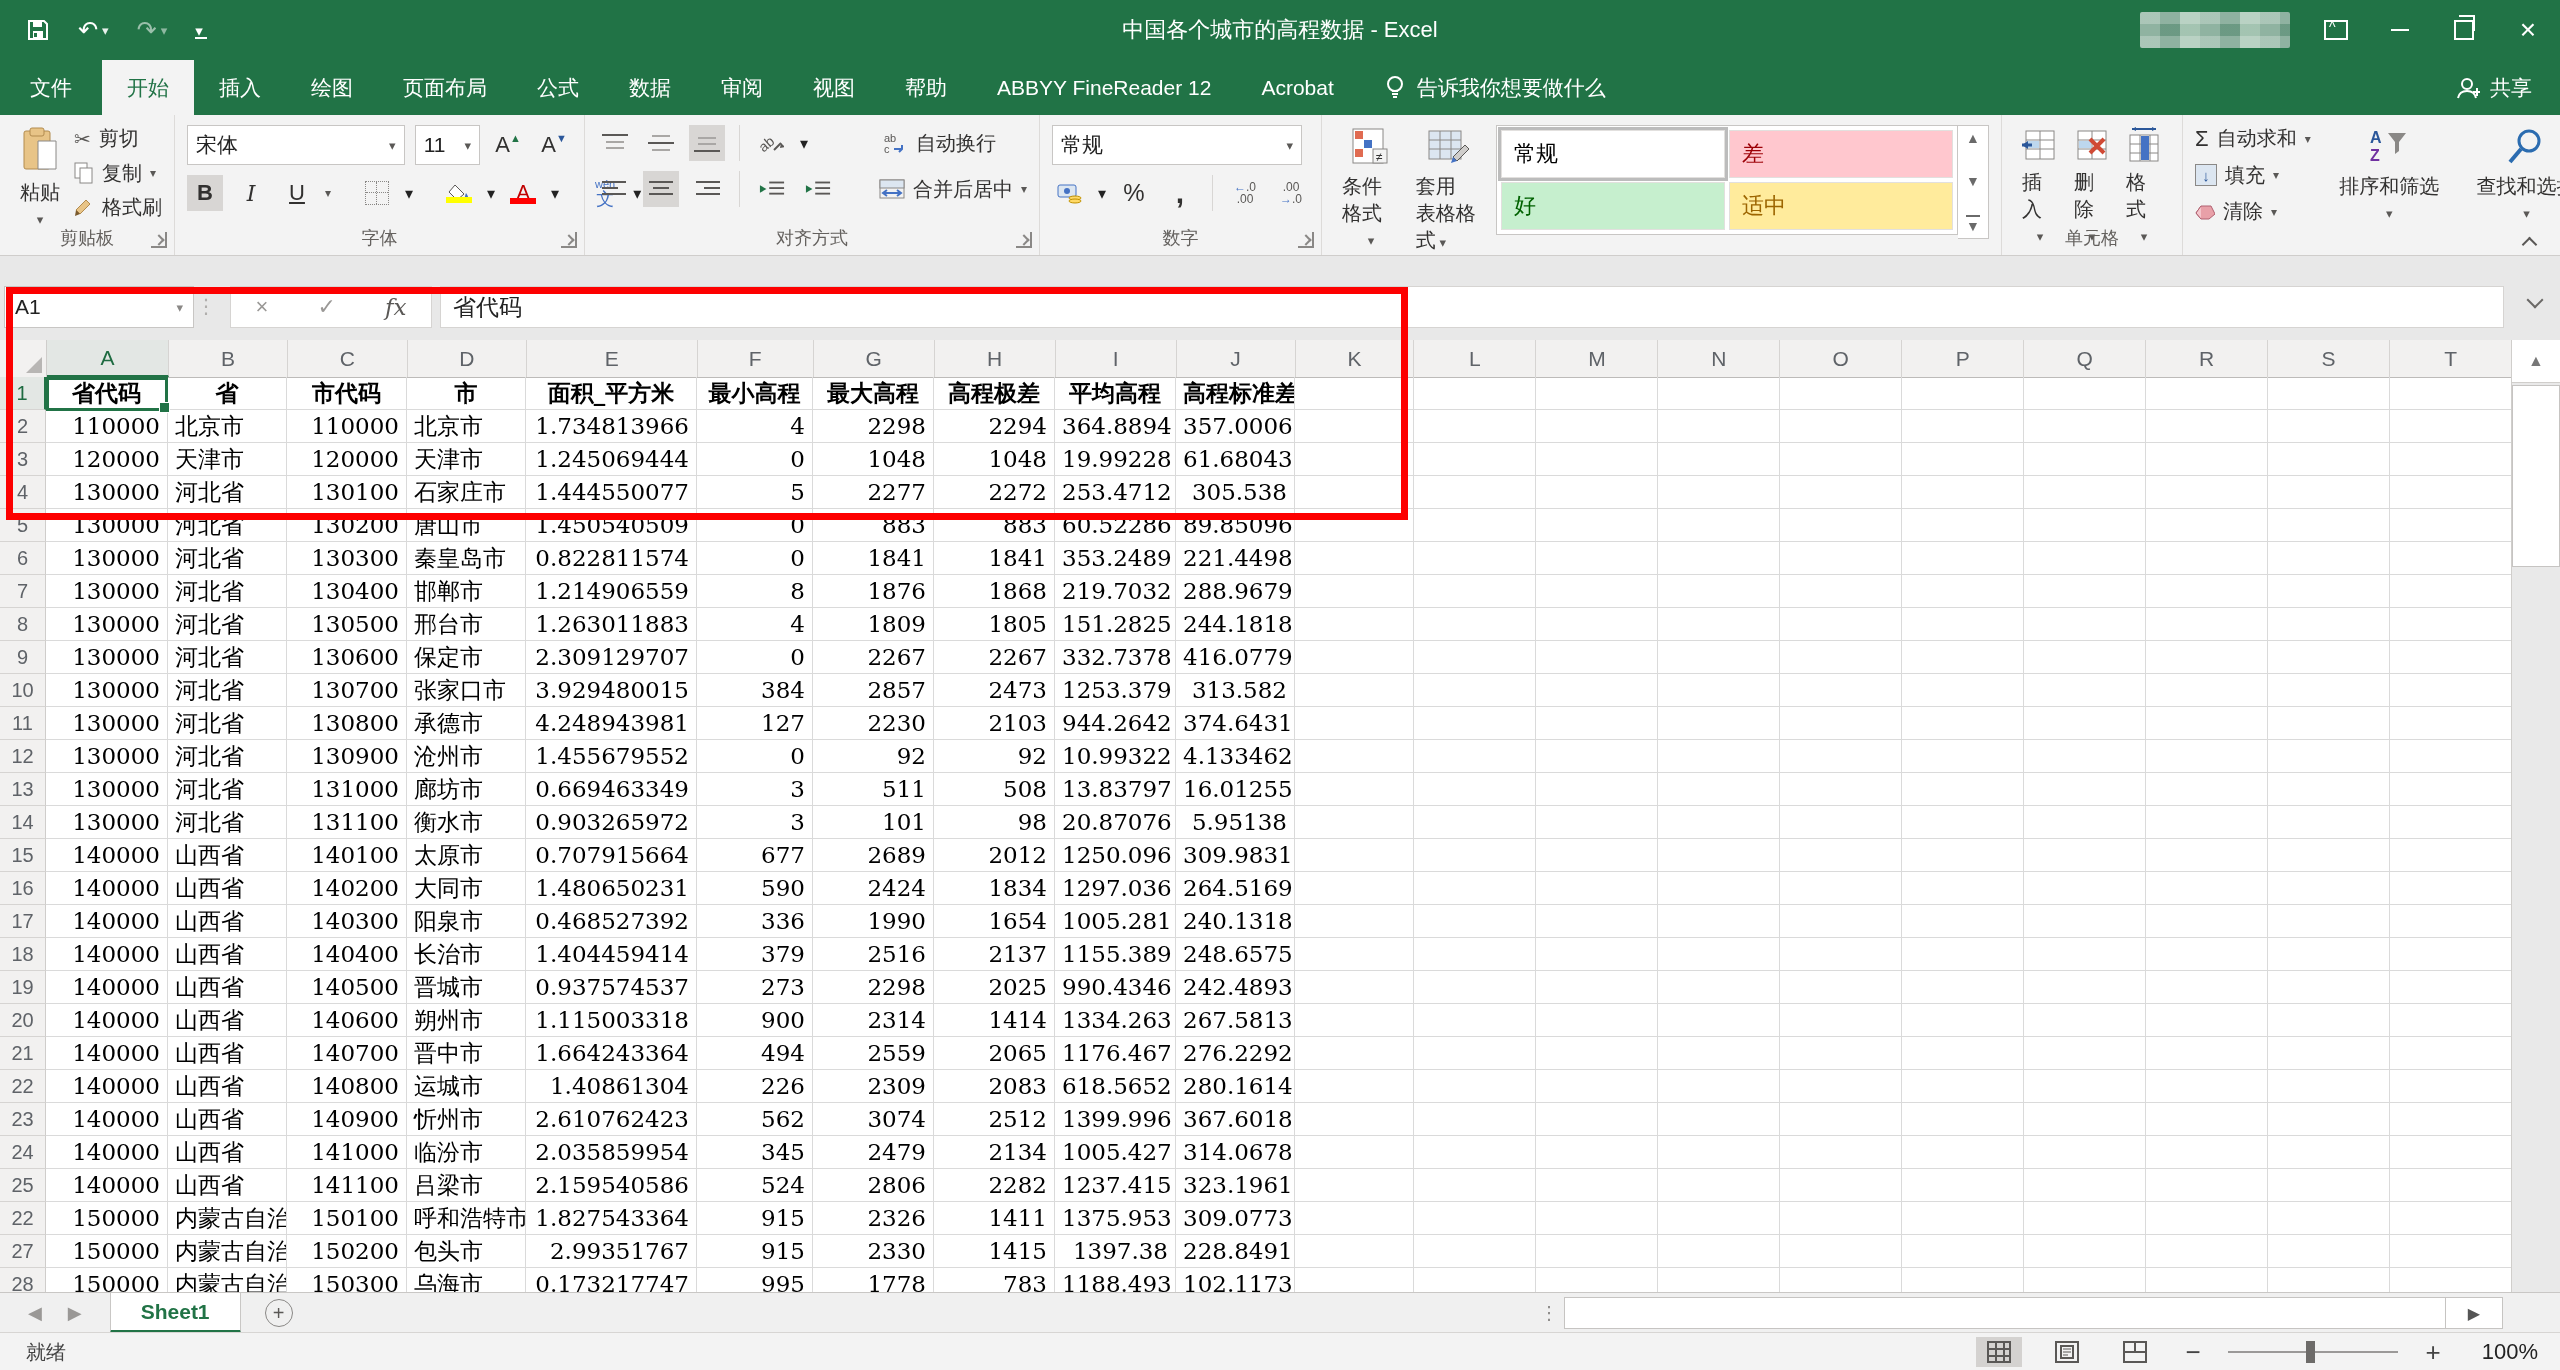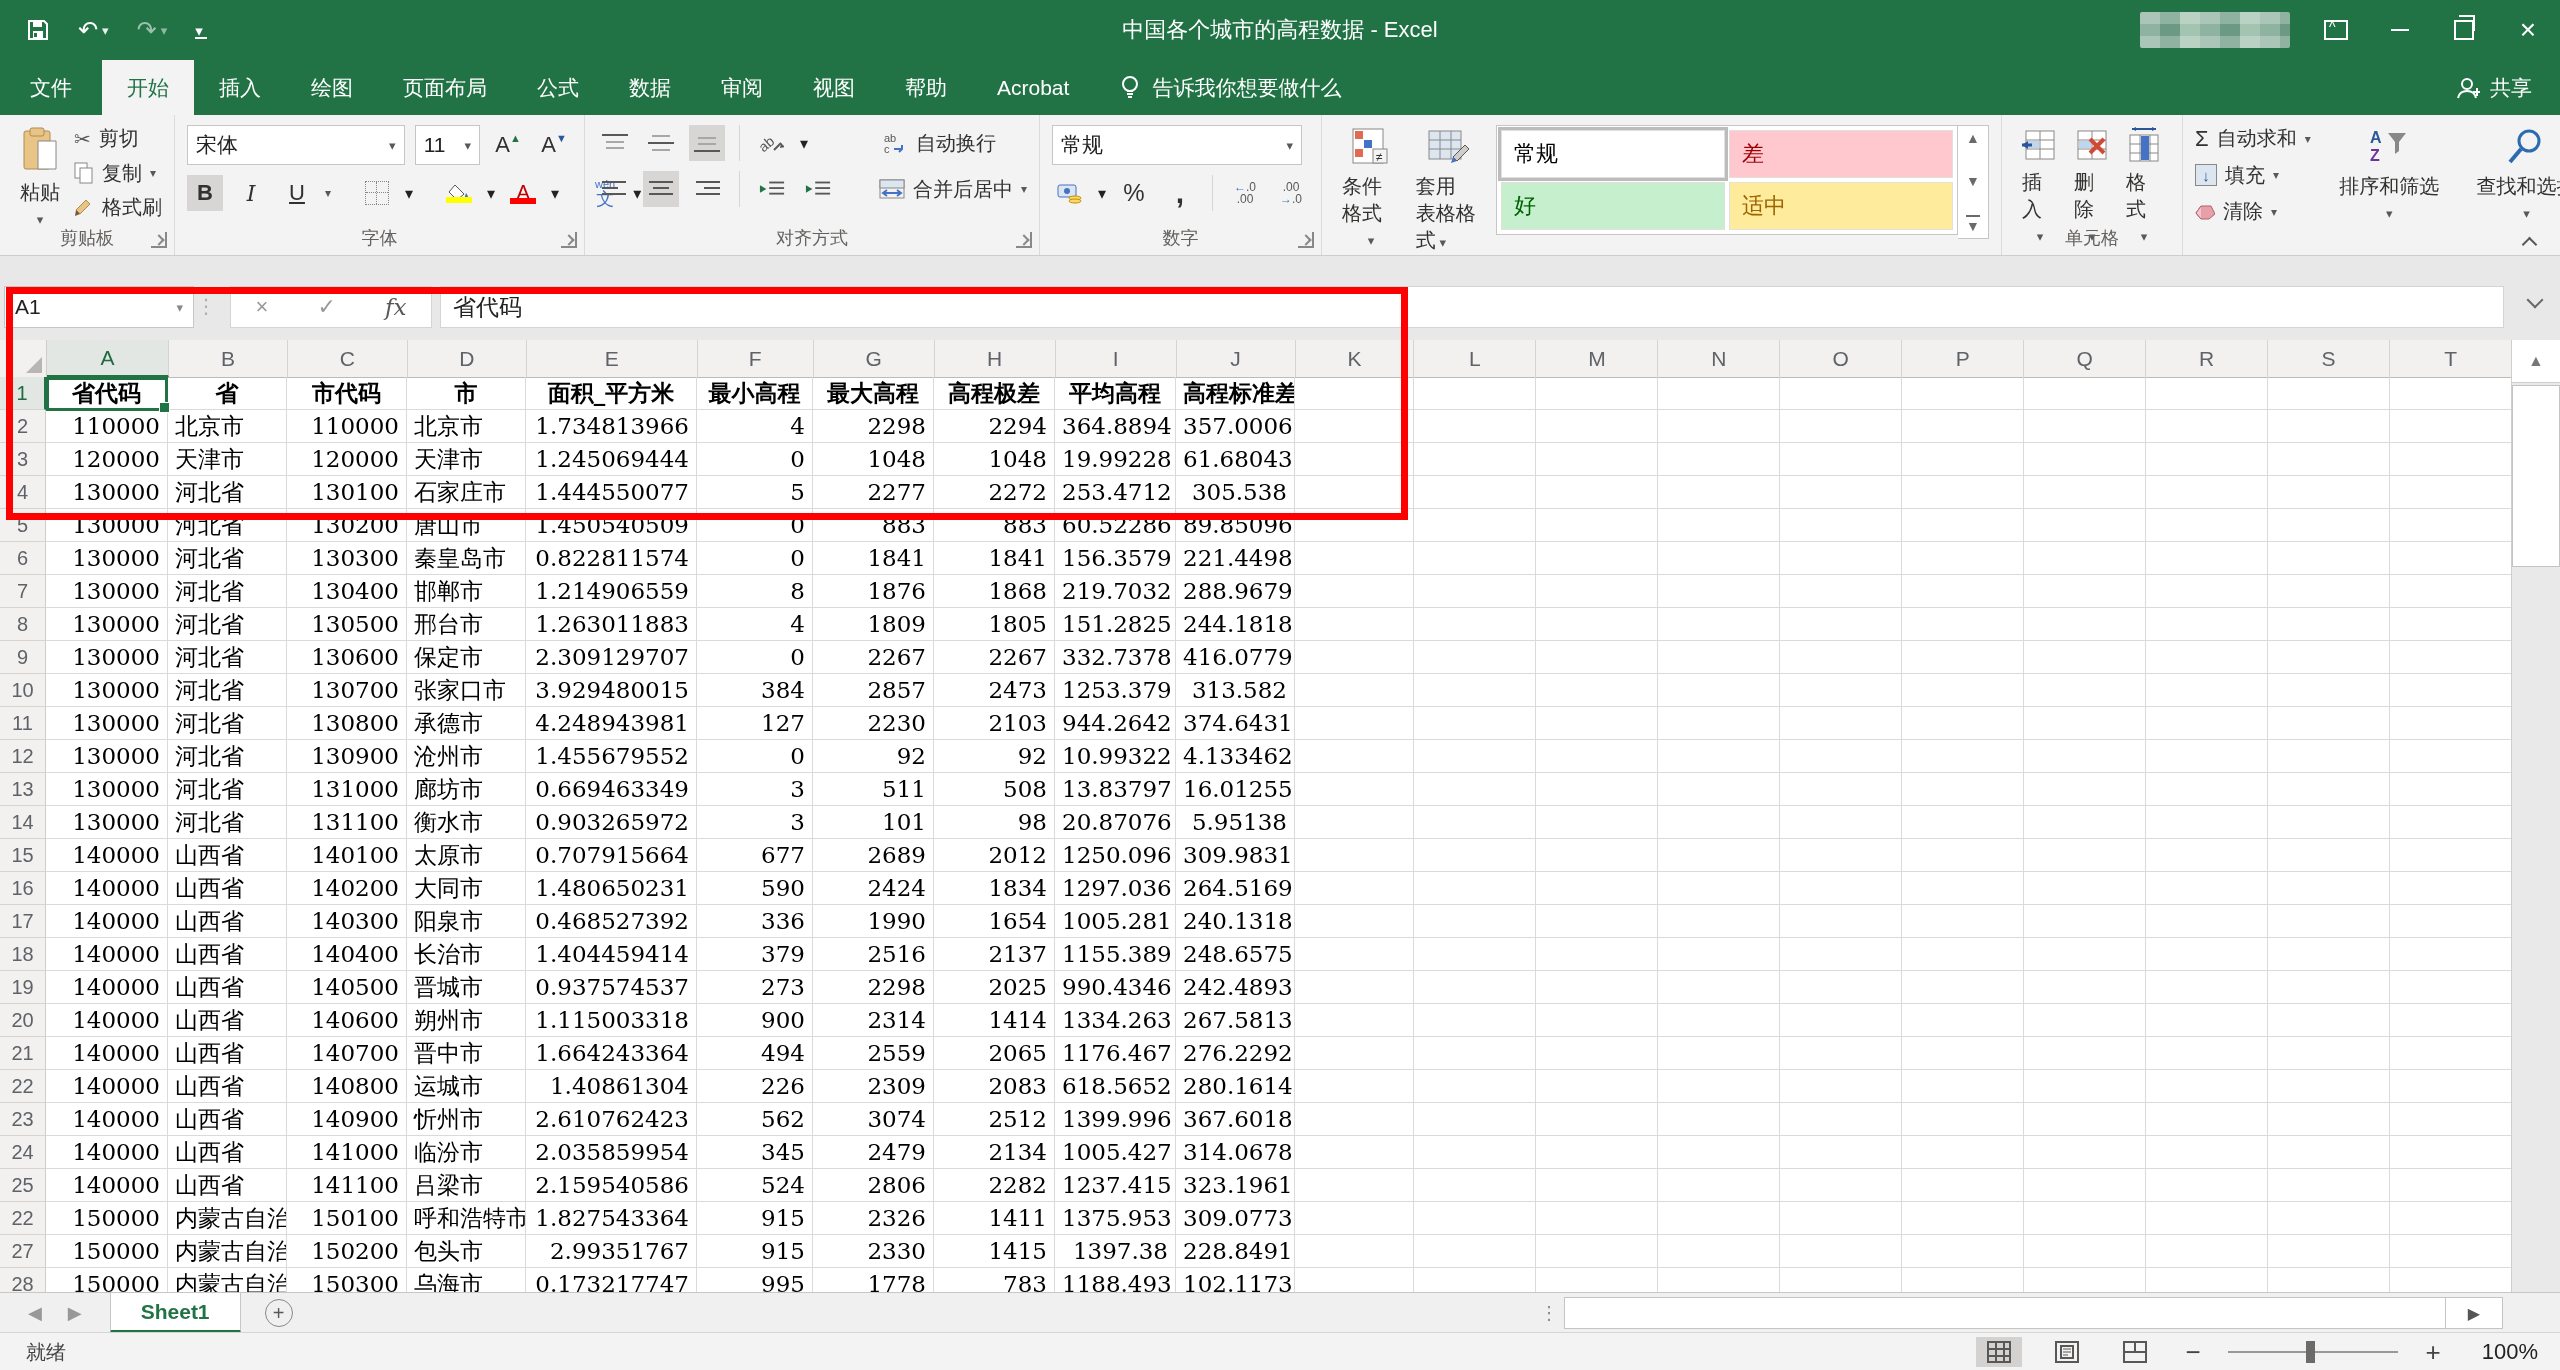--- a/index.html
+++ b/index.html
@@ -170,20 +170,21 @@
         <div class="tab file">文件</div>
         <div class="tab active">开始</div>
         <div class="tab">插入</div>
         <div class="tab">绘图</div>
         <div class="tab">页面布局</div>
         <div class="tab">公式</div>
         <div class="tab">数据</div>
         <div class="tab">审阅</div>
         <div class="tab">视图</div>
         <div class="tab">帮助</div>
+        <div class="tab">ABBYY FineReader 12</div>
         <div class="tab">Acrobat</div>
       </div>
     <div class="tellme">
       <svg width="20" height="26" viewBox="0 0 20 26">
           <circle cx="10" cy="9" r="7" fill="none" stroke="#fff" stroke-width="2"></circle>
           <path d="M7 16h6M7 19h6M8 22h4" stroke="#fff" stroke-width="2"></path>
         </svg>
       <span>告诉我你想要做什么</span>
     </div>
     <div class="spacer"></div>
@@ -710,21 +711,21 @@
         <div class="grow">
           <div class="rnum">6</div>
           <div class="cell num" style="width: 122px;">130000</div>
           <div class="cell txt" style="width: 119px;">河北省</div>
           <div class="cell num" style="width: 120px;">130300</div>
           <div class="cell txt" style="width: 119px;">秦皇岛市</div>
           <div class="cell num" style="width: 171px;">0.822811574</div>
           <div class="cell num" style="width: 116px;">0</div>
           <div class="cell num" style="width: 121px;">1841</div>
           <div class="cell num" style="width: 121px;">1841</div>
-          <div class="cell num" style="width: 121px;">156.3579</div>
+          <div class="cell num" style="width: 121px;">353.2489</div>
           <div class="cell num" style="width: 119px;">221.4498</div>
           <div class="cell num" style="width: 119px;"></div>
           <div class="cell num" style="width: 122px;"></div>
           <div class="cell num" style="width: 122px;"></div>
           <div class="cell num" style="width: 122px;"></div>
           <div class="cell num" style="width: 122px;"></div>
           <div class="cell num" style="width: 122px;"></div>
           <div class="cell num" style="width: 122px;"></div>
           <div class="cell num" style="width: 122px;"></div>
           <div class="cell num" style="width: 122px;"></div>

